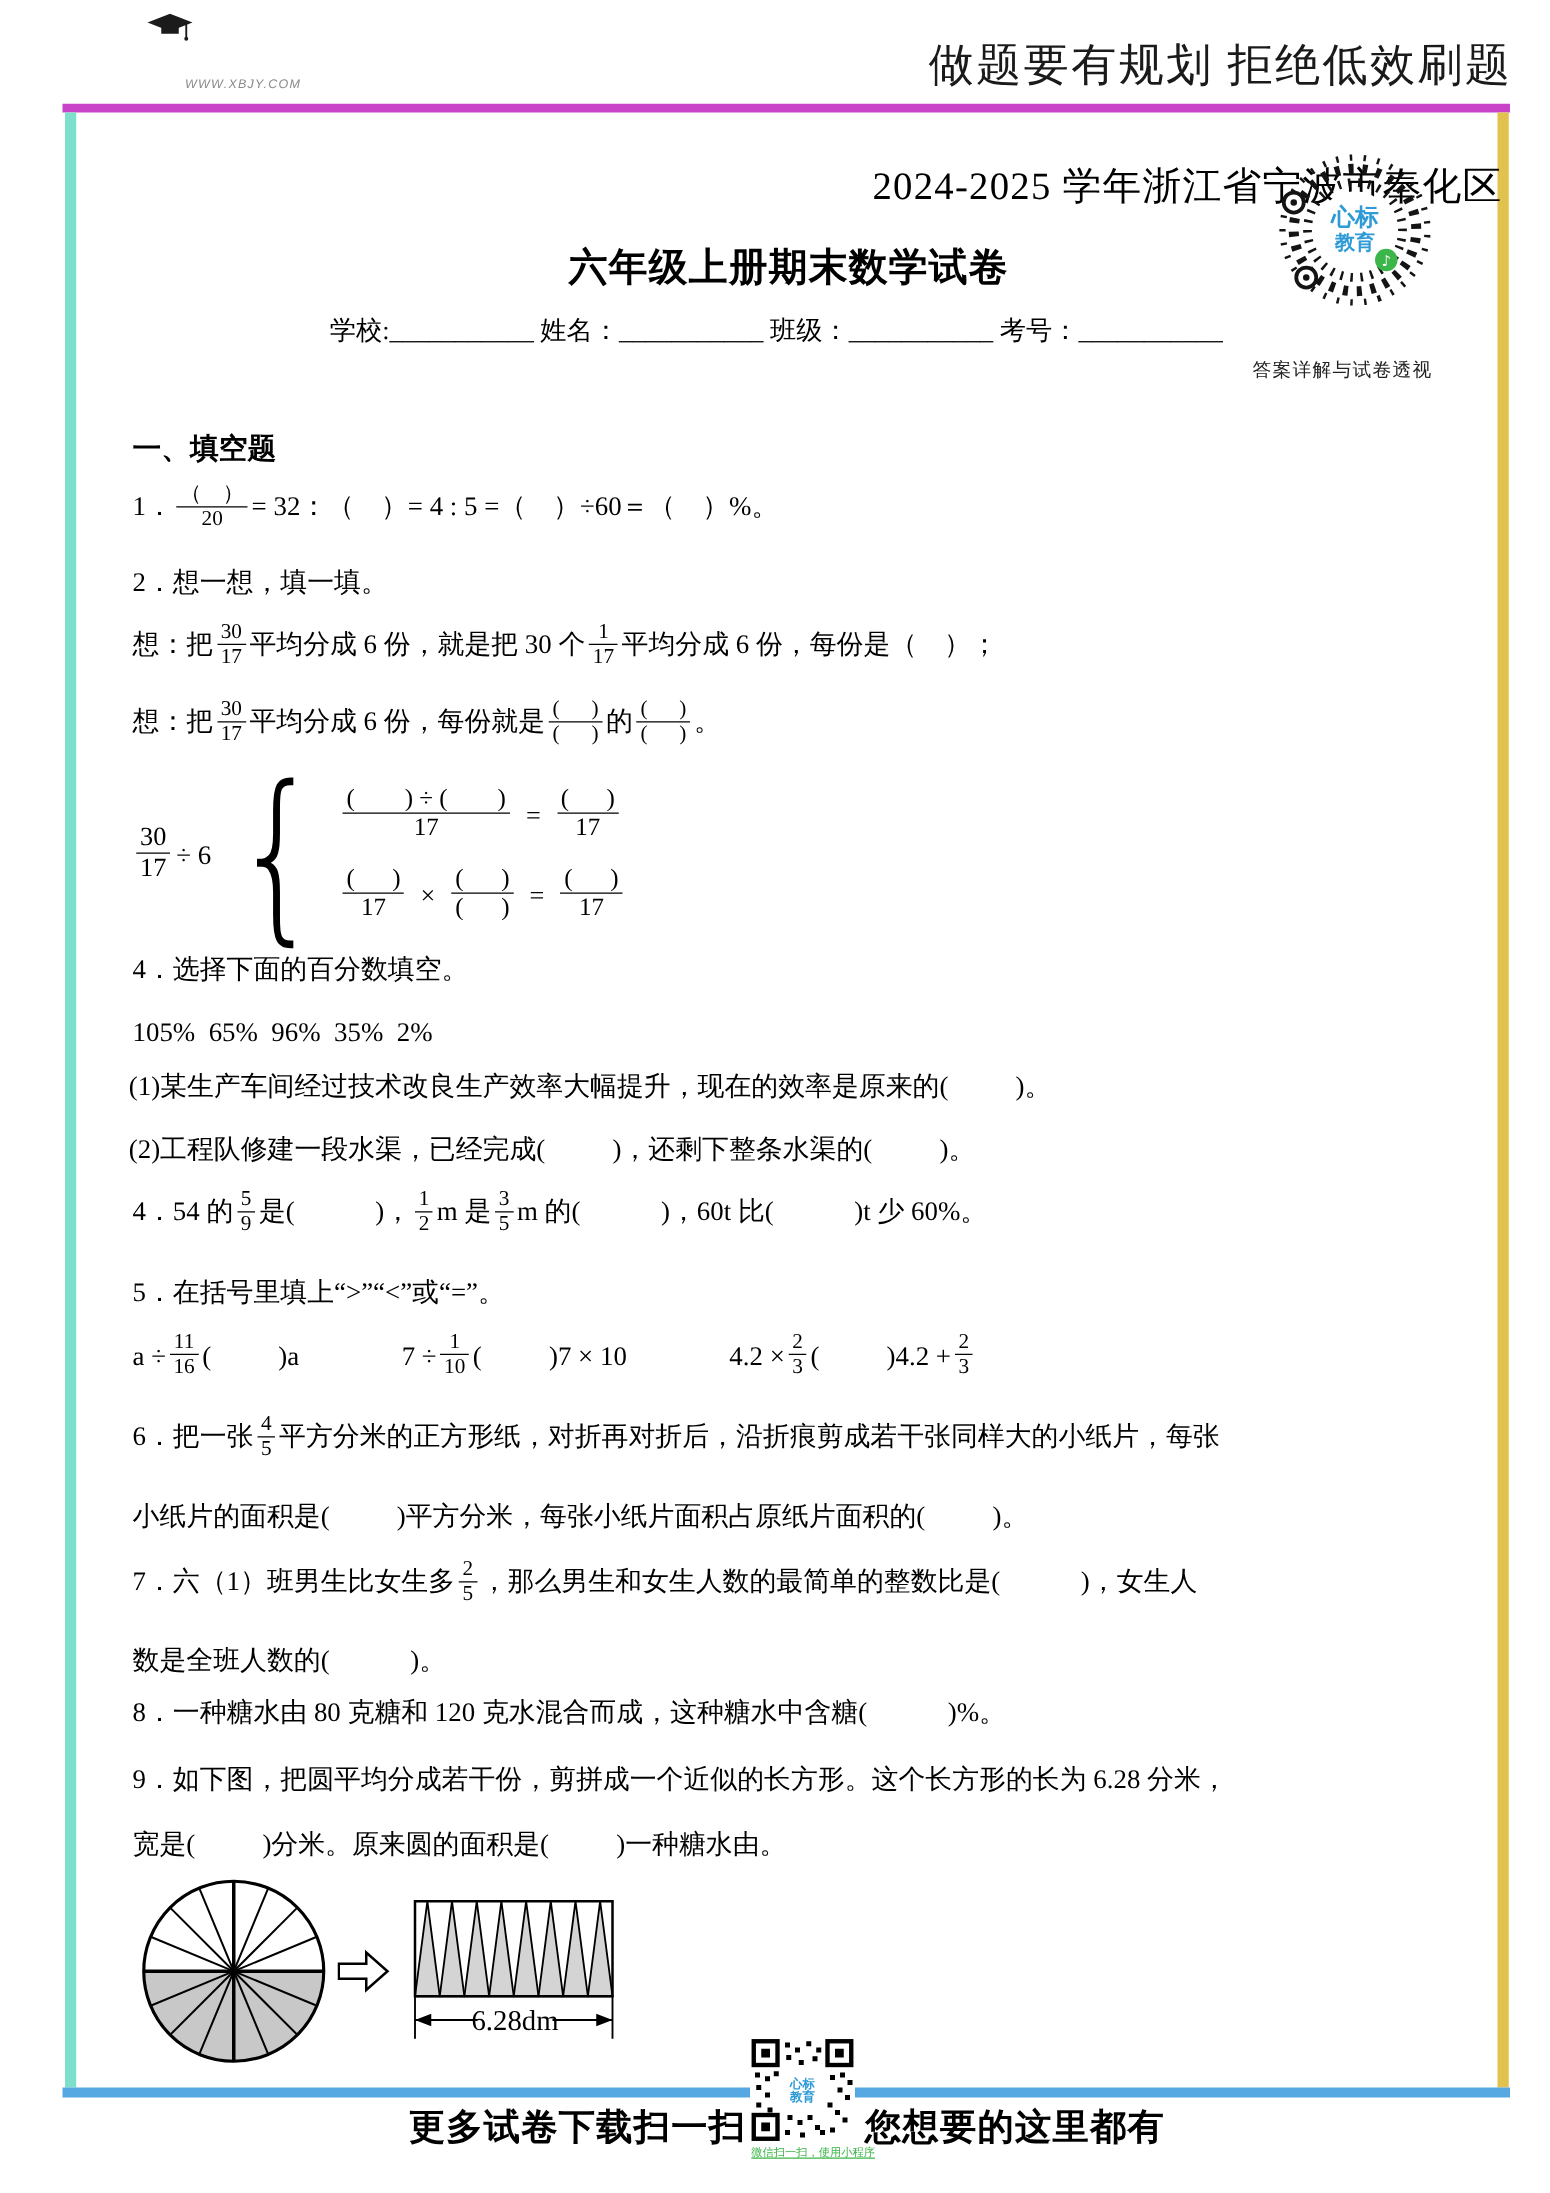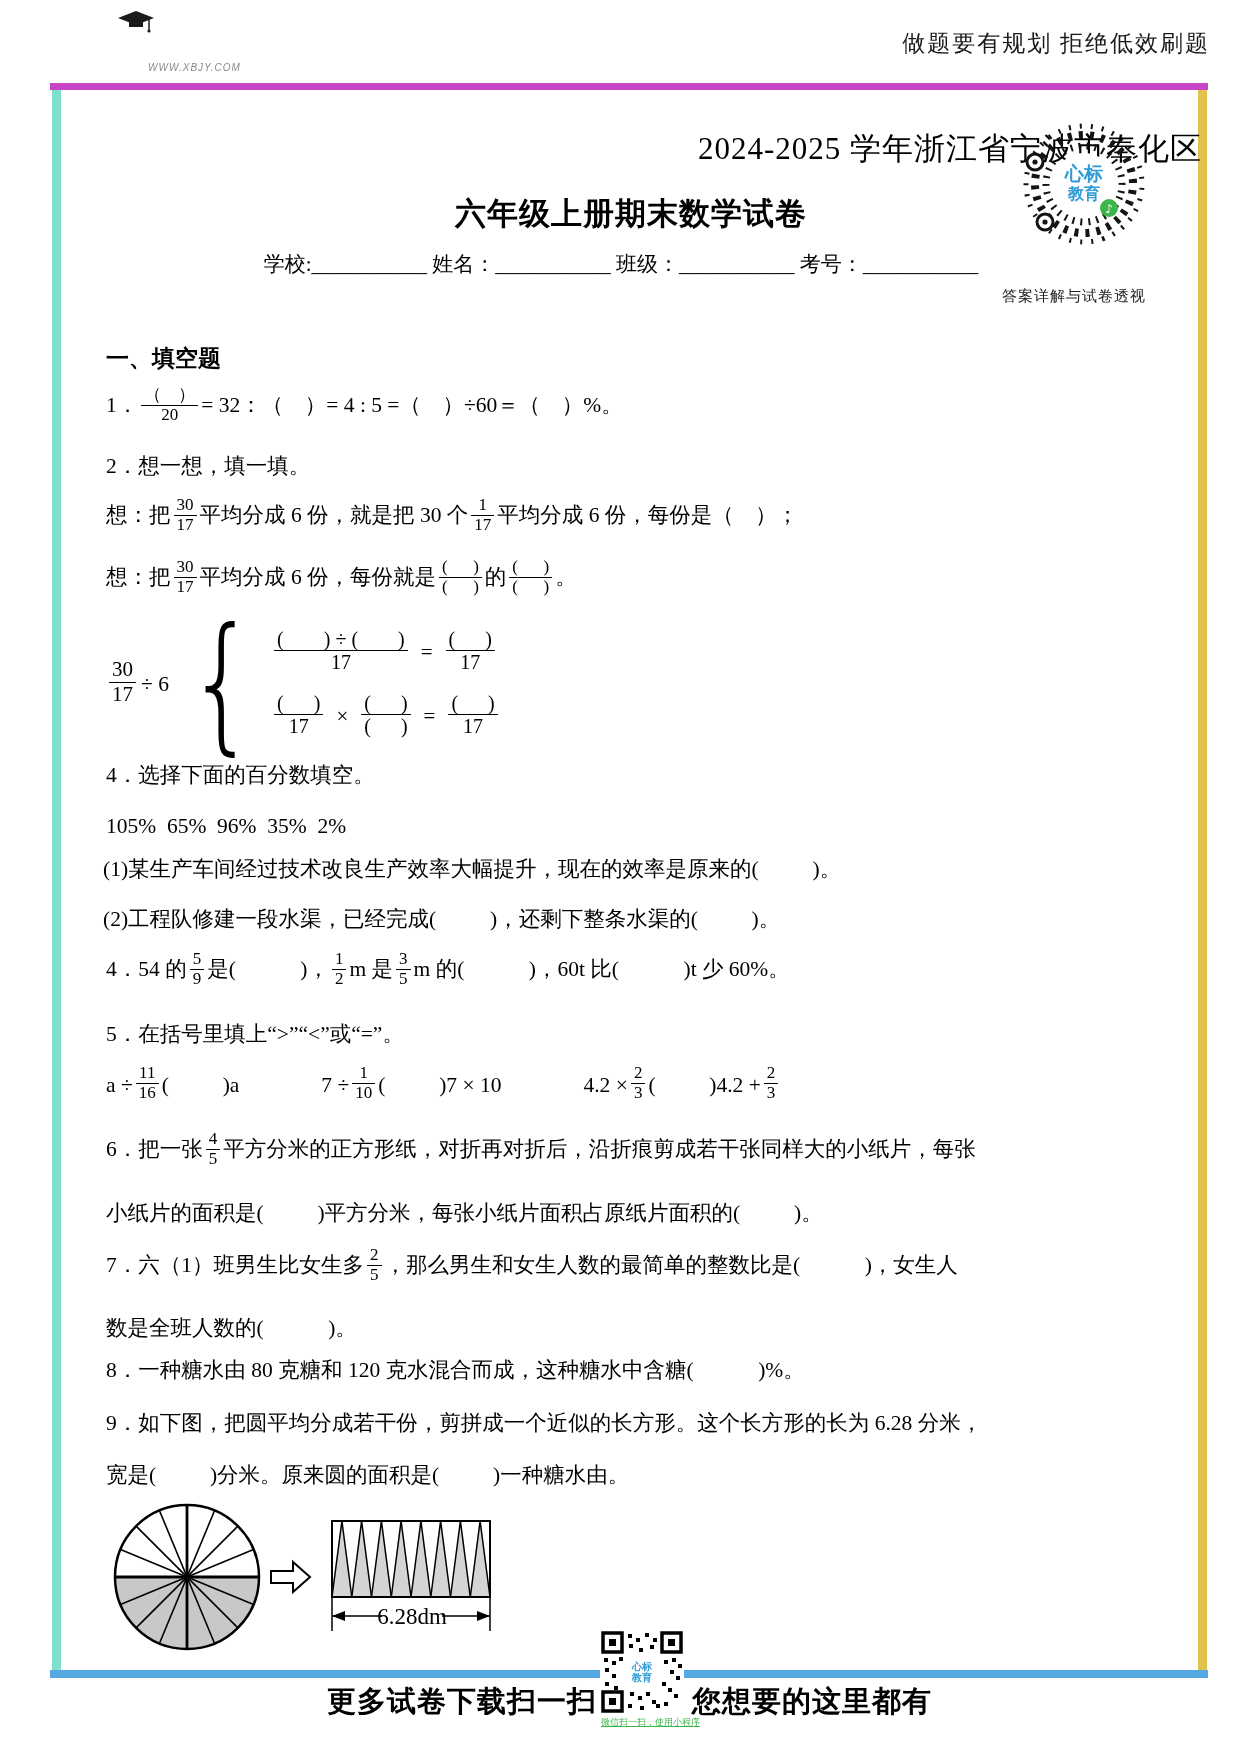--- a/index.html
+++ b/index.html
@@ -13,21 +13,21 @@
   .border-left { position:absolute; left:52px;  top:90px; width:9px;  height:1580px; background:#7CE0CC; }
   .border-right{ position:absolute; left:1198px; top:90px; width:9px; height:1580px; background:#E2C24E; }
   .line-bottom { position:absolute; left:50px; width:1158px; top:1670px; height:8px; background:#56A8E2; }
 
   
   .logo { position:absolute; left:48px; top:20px; font-family:"Liberation Sans","DejaVu Sans",sans-serif;
           font-weight:bold; font-size:42px; letter-spacing:2px; color:#2E9BD6; }
   .logo-sub { position:absolute; left:120px; top:62px; font-size:10px; font-style:italic;
               letter-spacing:1px; color:#8a8a8a; font-family:"Liberation Sans",sans-serif;margin-left:28px; }
   .logo-cap { position:absolute; left:116px; top:10px; }
-  .slogan { position:absolute; right:30px; top:28px; font-size:23px; letter-spacing:2px; color:#1a1a1a; }
+  .slogan { position:absolute; right:30px; top:28px; font-size:36px; letter-spacing:2px; color:#1a1a1a; }
 
   
   .title1 { position:absolute; left:52px; width:1150px; top:128px; text-align:right;
             font-size:31px; font-weight:normal; letter-spacing:1px; }
   .title2 { position:absolute; left:56px; width:1150px; top:193px; text-align:center;
             font-size:31px; font-weight:bold; letter-spacing:1px; }
   .info   { position:absolute; left:106px; width:1030px; top:250px; text-align:center;
             font-size:21px; white-space:pre-wrap; }
   .info .blank { letter-spacing:0; }
 

